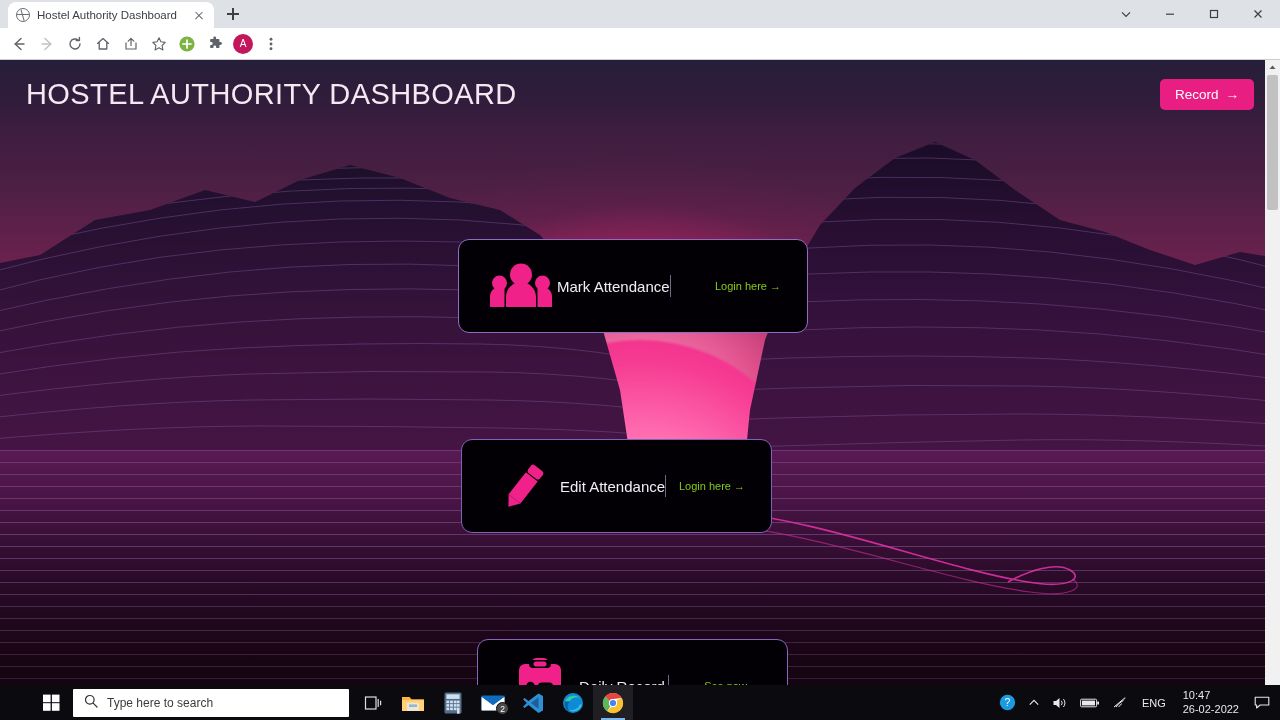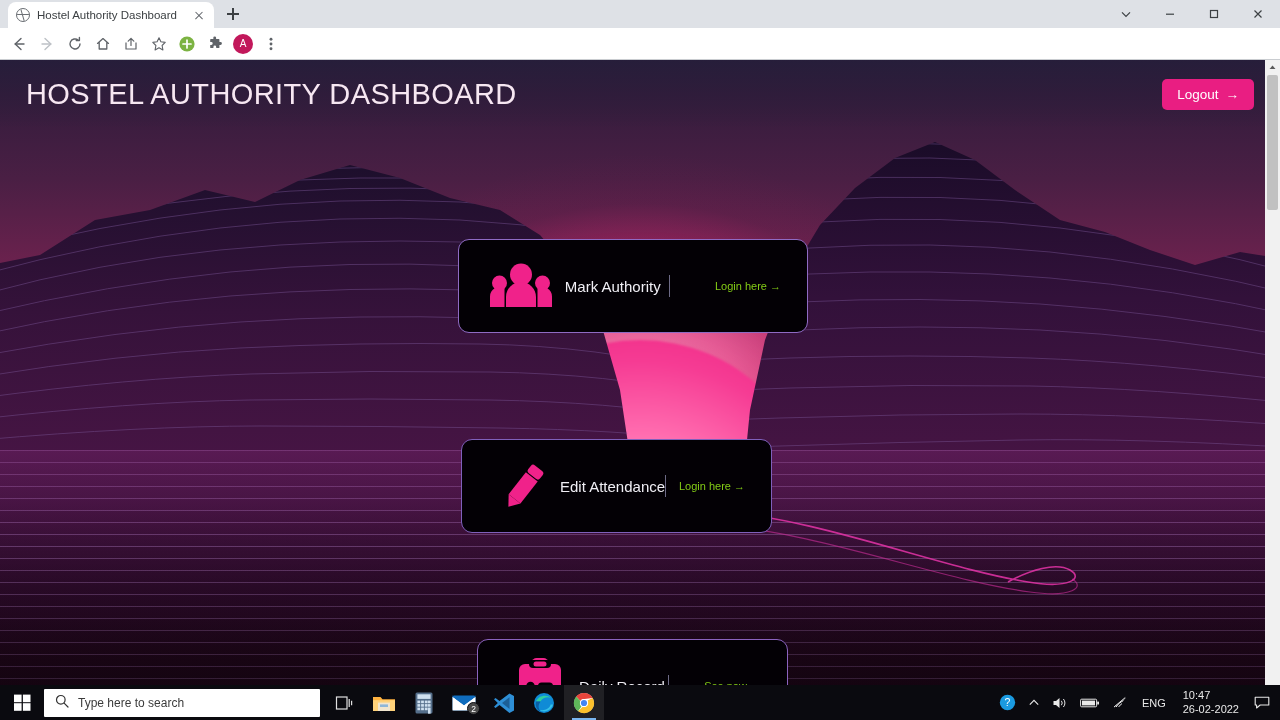--- a/index.html
+++ b/index.html
@@ -184,21 +184,21 @@
   }
   .sb-arrow { height: 15px; display: flex; align-items: center; justify-content: center; }
   .sb-thumb {
     position: absolute; left: 2px; top: 15px; width: 11px; height: 135px;
     background: #c1c1c1; border-radius: 2px;
   }
 
   
   .taskbar {
     position: absolute; left: 0; bottom: 0; width: 1280px; height: 35px;
-    background: #0a0a0f; display: flex; align-items: center; z-index: 50;
+    background: #0a0a0f; display: flex; align-items: center; z-index: 50; padding-left: 29px;
   }
   .start {
     width: 44px; height: 35px; display: flex; align-items: center; justify-content: center; cursor: pointer;
   }
   .searchbox {
     width: 276px; height: 28px; background: #fff; border-radius: 1px;
     display: flex; align-items: center; gap: 9px; padding: 0 11px; cursor: text;
   }
   .searchbox .ph { font-size: 12px; color: #3b3b3b; }
   .tb-icons { display: flex; align-items: center; height: 35px; margin-left: 4px; }
@@ -403,39 +403,39 @@
 
       <svg class="swoosh" viewBox="0 0 420 130">
         <path d="M-30,20 C80,28 200,78 288,92 C330,99 344,88 330,80 C316,72 290,80 268,92" stroke="#e534a8" stroke-width="1.6" fill="none" opacity="0.85"></path>
         <path d="M-30,34 C80,42 200,90 290,102 C332,108 346,97 332,89" stroke="#d12f9d" stroke-width="1.2" fill="none" opacity="0.6"></path>
       </svg>
     </div>
 
     <div class="page-header">
       <h1 class="page-title">HOSTEL AUTHORITY DASHBOARD</h1>
       <button class="logout-btn">
-        <span>Logout</span>
+        <span>Record</span>
         <span>→</span>
       </button>
     </div>
 
     <div class="cards">
 
       <div class="card" id="card-1">
         <span class="card-icon">
           <svg width="62" height="48" viewBox="0 0 62 48">
             <circle cx="31" cy="12.5" r="11" fill="#f0228a"></circle>
             <path d="M16 45 V35 a15 15 0 0 1 30 0 V45 Z" fill="#f0228a"></path>
             <circle cx="9.5" cy="21" r="7.5" fill="#f0228a"></circle>
             <path d="M0 45 V34.5 a9.5 9.5 0 0 1 14.5 -8.1 V45 Z" fill="#f0228a"></path>
             <circle cx="52.5" cy="21" r="7.5" fill="#f0228a"></circle>
             <path d="M62 45 V34.5 a9.5 9.5 0 0 0 -14.5 -8.1 V45 Z" fill="#f0228a"></path>
           </svg>
         </span>
-        <span class="card-label">Mark Authority</span>
+        <span class="card-label">Mark Attendance</span>
         <span class="card-sep"></span>
         <a class="card-link" href="#">Login here →</a>
       </div>
 
       <div class="card" id="card-2">
         <span class="card-icon">
           <svg width="52" height="54" viewBox="0 0 52 54">
             <g transform="rotate(38 26 27)">
               <rect x="19" y="4" width="15" height="10" rx="3" fill="#f0228a"></rect>
               <rect x="19" y="15" width="15" height="28" fill="#f0228a"></rect>

